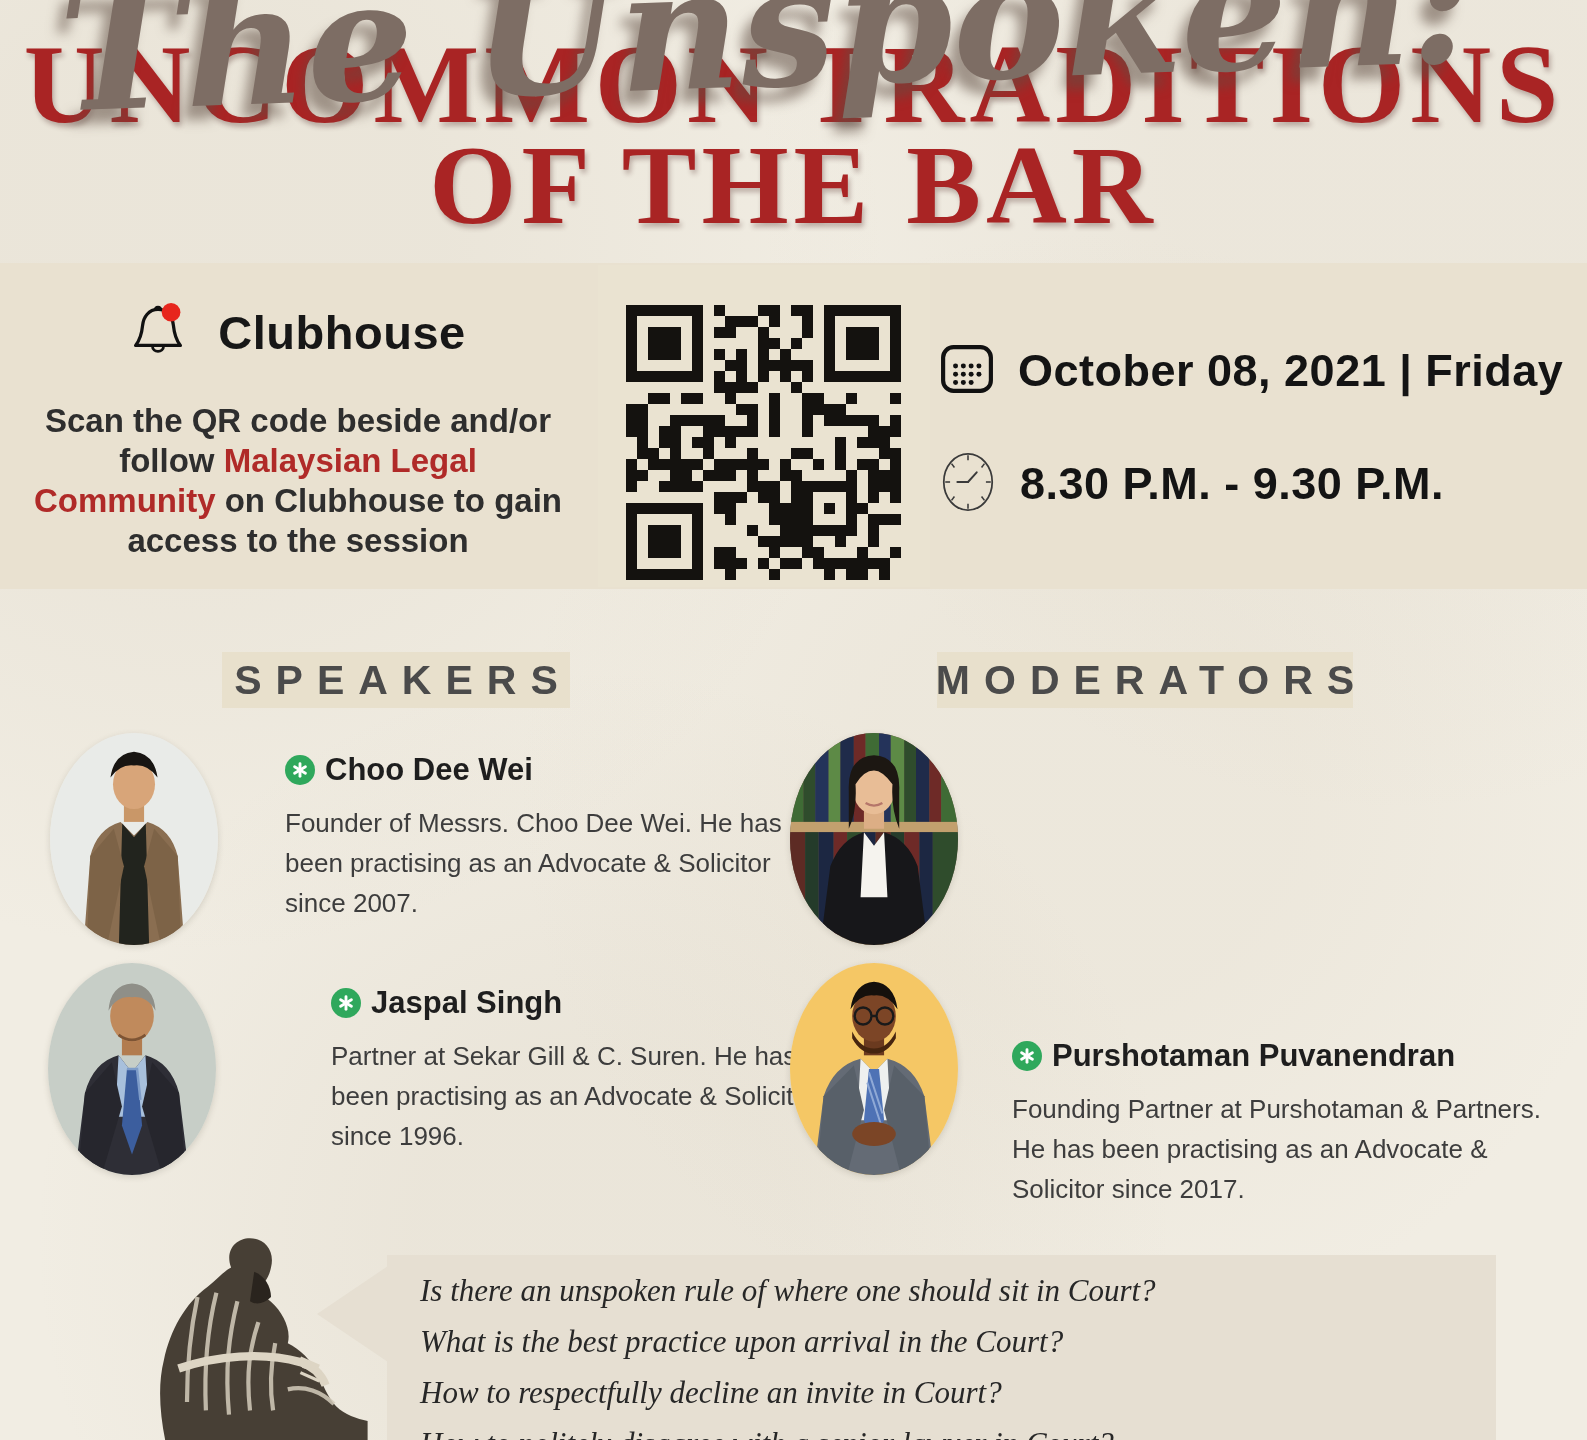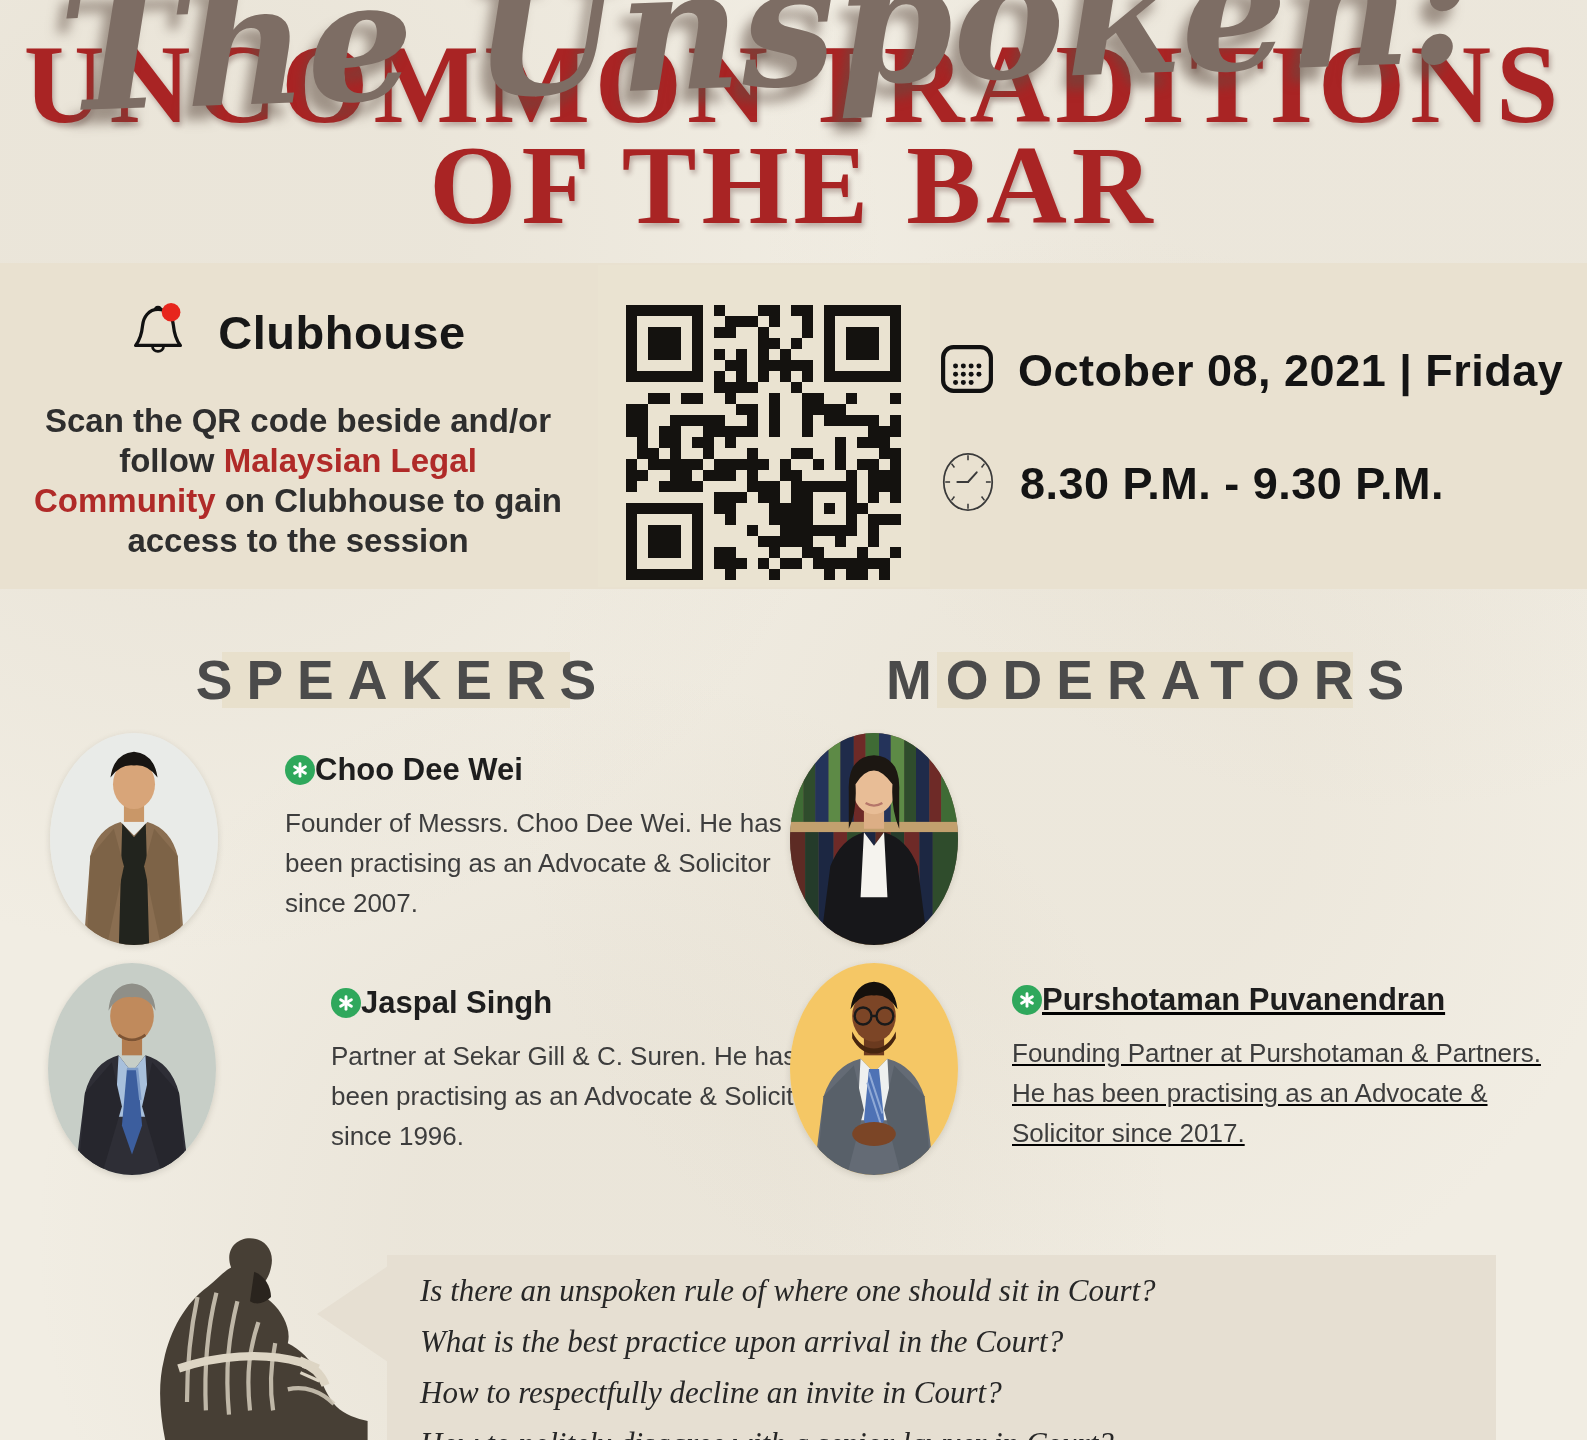--- a/index.html
+++ b/index.html
@@ -36,30 +36,30 @@
   .qr-panel{position:absolute; left:598px; top:2px; width:332px; height:322px; background:#eae3d1;}
   #qr{position:absolute; left:28px; top:40px; display:grid; grid-template-columns:repeat(25,11px); grid-auto-rows:11px;}
   #qr .d{background:#14120f;}
   .date-row,.time-row{position:absolute; left:940px; display:flex; align-items:center; gap:24px;}
   .date-row{top:80px;} .time-row{top:188px;}
   .dt-text{font-size:45px; font-weight:700; color:#141414; letter-spacing:.5px;}
   
   .sec-label{
     position:absolute; top:652px; height:56px; background:#e8e0cc;
     display:flex; align-items:center; justify-content:center;
-    font-size:55px; font-weight:700; color:#4b4b4b; letter-spacing:14px; text-indent:14px;
+    font-size:41px; font-weight:700; color:#4b4b4b; letter-spacing:14px; text-indent:14px;
   }
   .sec-speakers{left:222px; width:348px;}
   .sec-moderators{left:937px; width:416px;}
   
   .photo{position:absolute; width:168px; height:212px; border-radius:50%; overflow:hidden;
          box-shadow:0 2px 6px rgba(80,70,55,.18);}
   .photo svg{display:block; width:100%; height:100%;}
   .ptext{position:absolute;}
-  .name-row{display:flex; align-items:center; }
+  .name-row{display:flex; align-items:center; gap:10px;}
   .badge{width:30px; height:30px; border-radius:50%; background:#2fa85c; flex:0 0 auto;
          display:flex; align-items:center; justify-content:center;}
   .badge svg{width:18px; height:18px; display:block;}
   .pname{font-size:31px; font-weight:700; color:#1e1e1e;}
   .pbio{margin-top:15px; font-size:26px; line-height:40px; color:#3d3d3d;}
   
   .statue{position:absolute; left:40px; top:1234px; width:420px; height:210px;}
   .bubble{position:absolute; left:387px; top:1255px; width:1109px; height:200px; background:#e6dfd2;}
   .bubble-tail{position:absolute; left:317px; top:1266px; width:0; height:0;
     border-top:48px solid transparent; border-bottom:48px solid transparent;
@@ -889,21 +889,21 @@
       <ellipse cx="50" cy="100" rx="13" ry="7" fill="#7b4526"></ellipse>
       <rect x="44" y="42" width="12" height="12" fill="#6b3a1f"></rect>
       <ellipse cx="50" cy="31" rx="13" ry="15" fill="#7c4526"></ellipse>
       <path d="M36,27 Q38,12 50,11 Q62,12 64,27 Q58,18 50,19 Q42,18 36,27 Z" fill="#15100c"></path>
       <path d="M37,40 Q42,50 50,50 Q58,50 63,40 L63,44 Q58,53 50,53 Q42,53 37,44 Z" fill="#46250f"></path>
       <circle cx="43.5" cy="31" r="5" fill="none" stroke="#1a1a1a" stroke-width="1.4"></circle>
       <circle cx="56.5" cy="31" r="5" fill="none" stroke="#1a1a1a" stroke-width="1.4"></circle>
       <line x1="48.5" y1="31" x2="51.5" y2="31" stroke="#1a1a1a" stroke-width="1.4"></line>
     </svg>
   </div>
-  <div class="ptext" style="left:1012px; top:982px; width:565px;text-decoration:underline;">
+  <div class="ptext" style="left:1012px; top:1038px; width:565px;">
     <div class="name-row">
       <span class="badge">
         <svg viewBox="0 0 20 20">
             <g stroke="#fff" stroke-width="3.2" stroke-linecap="round">
           <line x1="10" y1="3" x2="10" y2="17"></line>
               <line x1="4" y1="6.5" x2="16" y2="13.5"></line>
               <line x1="16" y1="6.5" x2="4" y2="13.5"></line>
         </g>
           </svg>
       </span>

